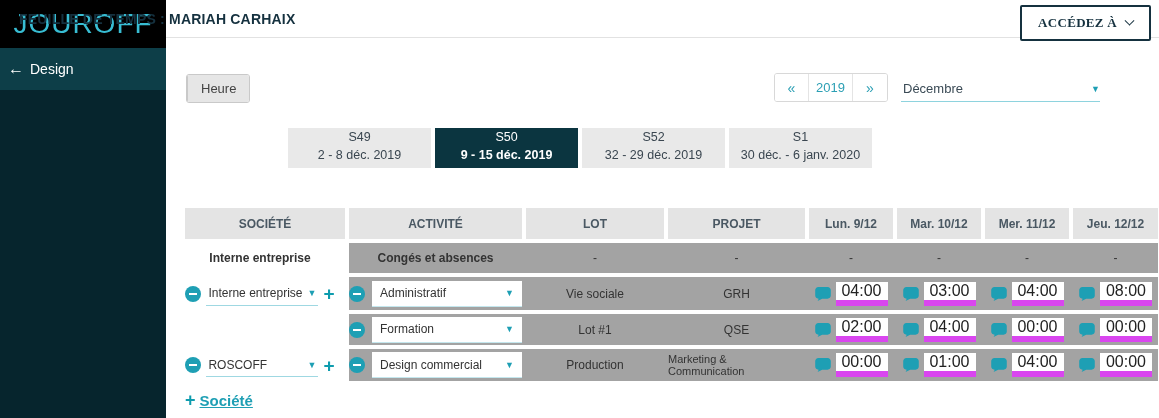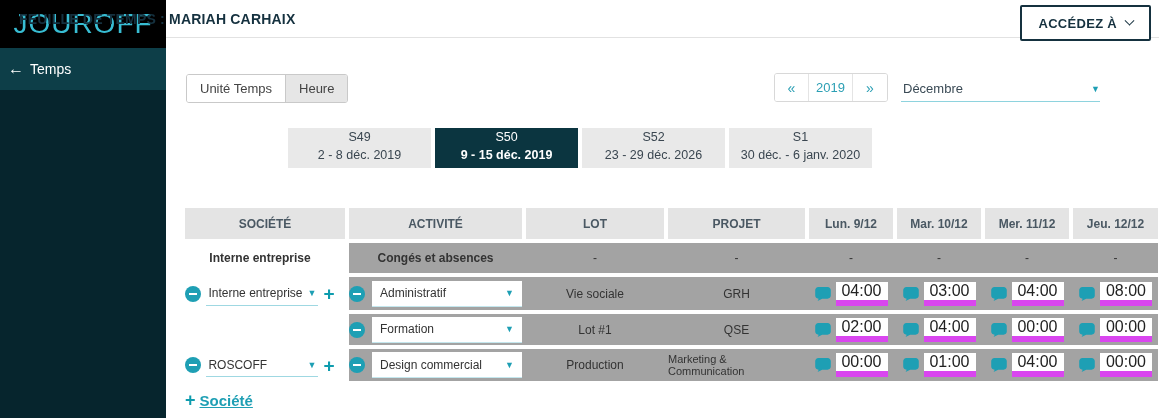--- a/index.html
+++ b/index.html
@@ -34,21 +34,21 @@
     position: absolute; left: 166px; top: 0; width: 993px; height: 38px;
     background: #fff; border-bottom: 1px solid #e2e2e2;
   }
   .page-title {
     position: absolute; left: 19px; top: 11px;
     font-size: 14px; font-weight: bold; color: #15313f; letter-spacing: .2px;
   }
   .access-btn {
     position: absolute; right: 8px; top: 5px; height: 30px;
     background: #fff; border: 2px solid #15313f; border-radius: 2px;
-    font-family: Liberation Sans, sans-serif;
+    font-family: Liberation Serif, serif;
     font-size: 13px; font-weight: bold; color: #15313f;
     padding: 16px 16px; letter-spacing: .3px; cursor: pointer;
     display: flex; align-items: center;
   }
   .chevron-down {
     display: inline-block; width: 7px; height: 7px; margin-left: 9px;
     border-right: 1.5px solid #15313f; border-bottom: 1.5px solid #15313f;
     transform: rotate(45deg) translate(-2px, -2px);
   }
   
@@ -161,33 +161,32 @@
 </style>
 </head>
 <body>
 
 <div class="sidebar">
   <div class="logo-area">
     <span class="logo-text">JOUROFF</span>
   </div>
   <div class="retour-row">
     <span class="retour-arrow">←</span>
-    <span>Temps</span>
+    <span>Design</span>
   </div>
 </div>
 
 <div class="topbar"></div>
 <div class="page-title">FEUILLE DE TEMPS : MARIAH CARHAIX</div>
 <button class="access-btn">
   <span>ACCÉDEZ À</span>
   <span class="chevron-down"></span>
 </button>
 
 <div class="unit-toggle">
-  <span class="seg">Unité Temps</span>
   <span class="seg active">Heure</span>
 </div>
 
 <div class="year-nav">
   <span class="cell">«</span>
   <span class="cell year-cell">2019</span>
   <span class="cell">»</span>
 </div>
 
 <div class="month-select">
@@ -199,21 +198,21 @@
   <div class="week-tab">
     <span class="wcode">S49</span>
     <span class="wrange">2 - 8 déc. 2019</span>
   </div>
   <div class="week-tab selected">
     <span class="wcode">S50</span>
     <span class="wrange">9 - 15 déc. 2019</span>
   </div>
   <div class="week-tab">
     <span class="wcode">S52</span>
-    <span class="wrange">23 - 29 déc. 2026</span>
+    <span class="wrange">32 - 29 déc. 2019</span>
   </div>
   <div class="week-tab">
     <span class="wcode">S1</span>
     <span class="wrange">30 déc. - 6 janv. 2020</span>
   </div>
 </div>
 
 <div class="tbl">
   <div class="tbl-header">
     <div class="hcell">SOCIÉTÉ</div>

